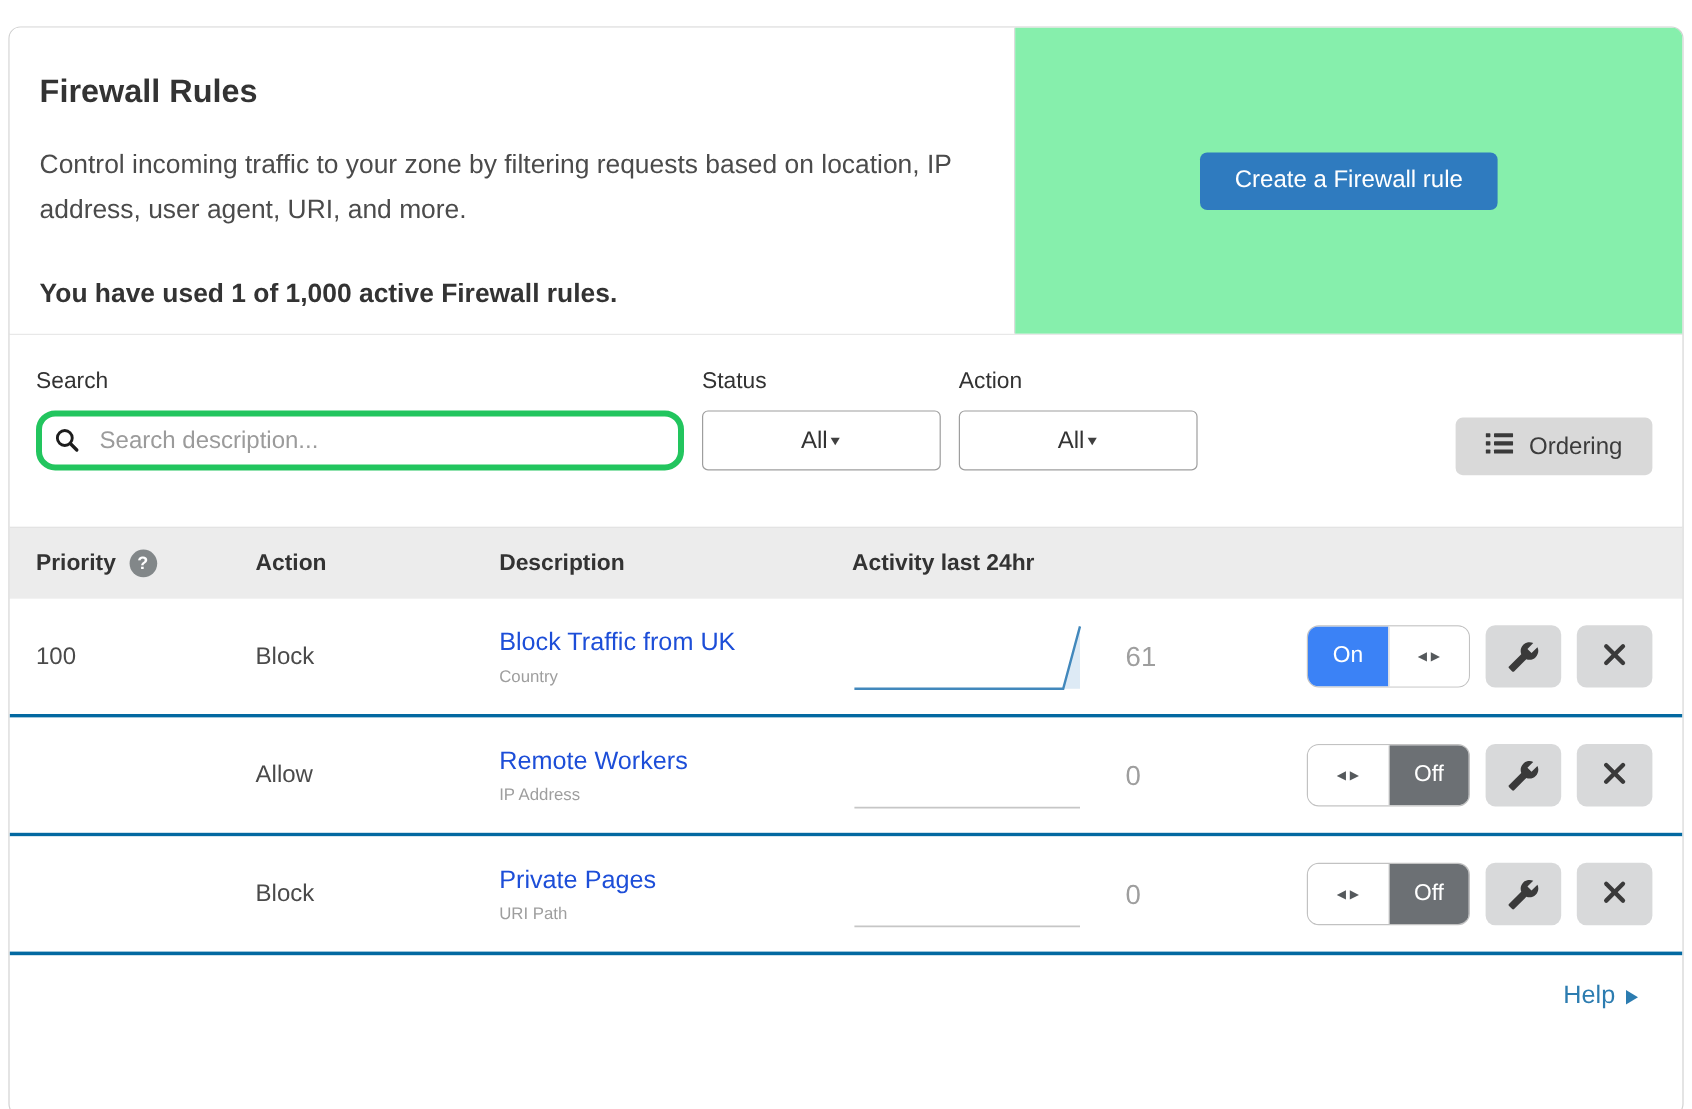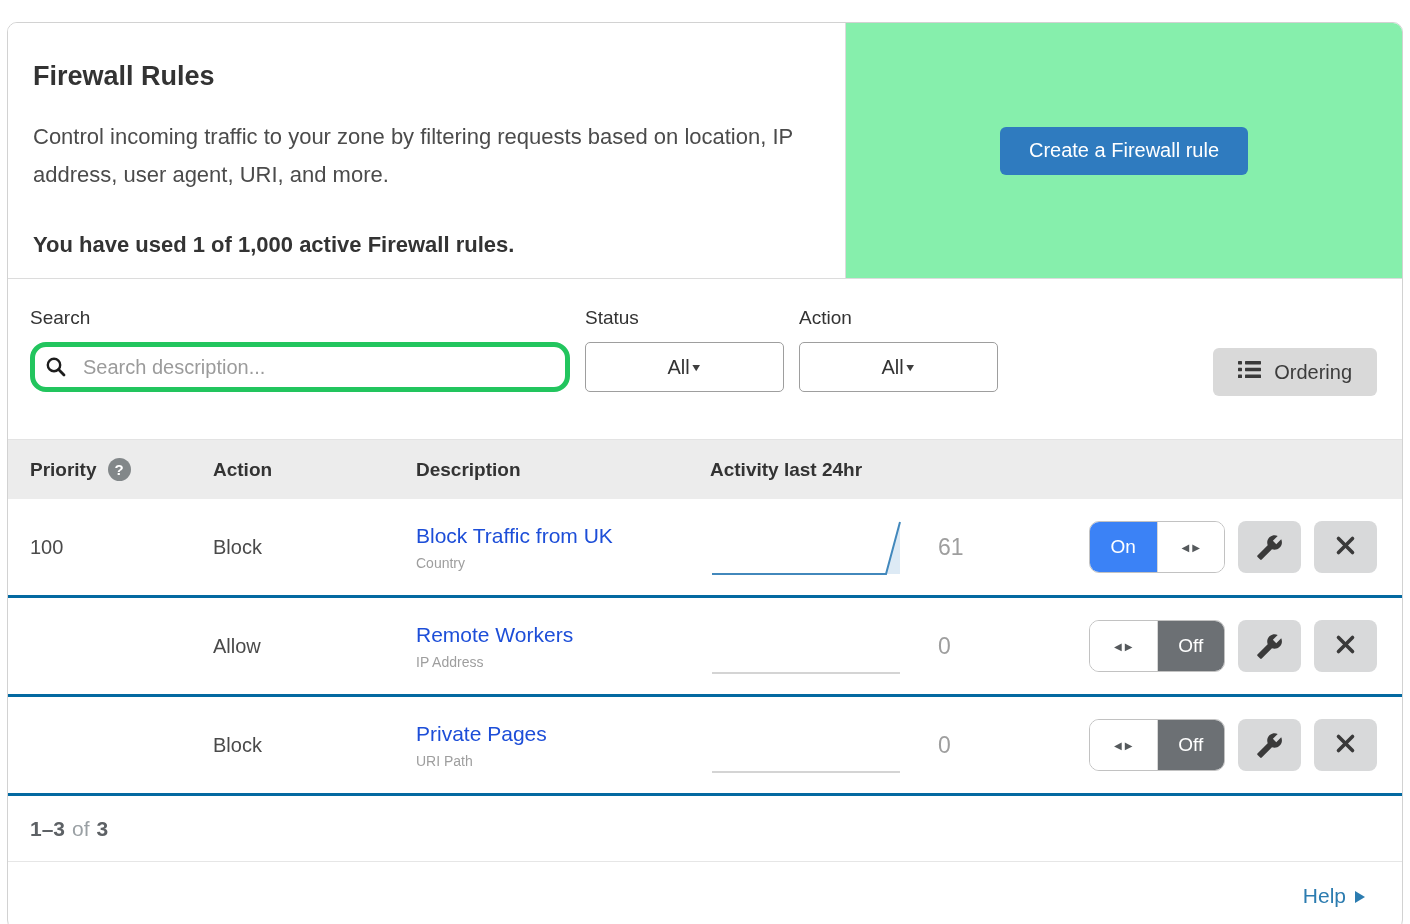--- a/index.html
+++ b/index.html
@@ -265,25 +265,20 @@
         <span>
           <svg width="23" height="23" viewBox="0 0 23 23">
               <line x1="4.5" y1="4.5" x2="18.5" y2="18.5" stroke="#3a3a3a" stroke-width="3.6" stroke-linecap="round"></line>
               <line x1="18.5" y1="4.5" x2="4.5" y2="18.5" stroke="#3a3a3a" stroke-width="3.6" stroke-linecap="round"></line>
             </svg>
         </span>
       </button>
     </div>
   </div>
 
-  <div class="pagination">
-    <span class="pag-range">1–3</span>
-    <span class="pag-of">of</span>
-    <span class="pag-total">3</span>
-  </div>
 
   <div class="footer">
     <a class="help-link">
       <span>Help</span>
       <span class="help-arrow"></span>
     </a>
   </div>
 
 </div>
 

